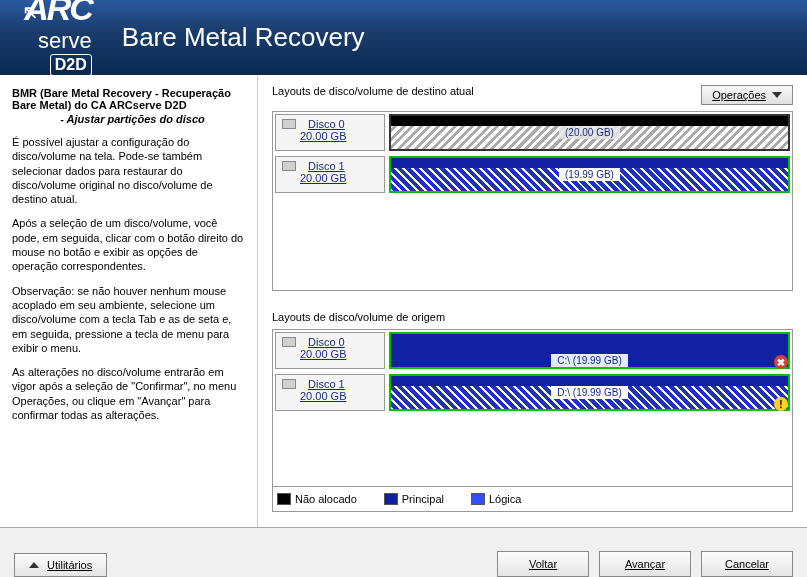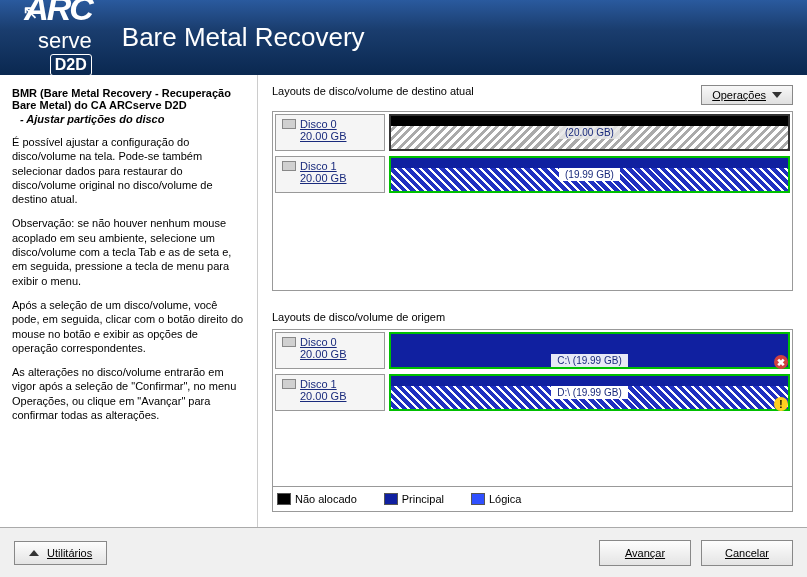--- a/index.html
+++ b/index.html
@@ -15,21 +15,21 @@
 .logo { color: #fff; font-size: 28px; font-weight: bold; display: flex; align-items: flex-end; flex-direction: column; }
 .logo-arc { font-style: italic; font-weight: 900; letter-spacing: -2px; font-size: 34px; }
 .logo-serve { font-weight: 300; font-size: 22px; margin-left: 18px; }
 .logo-d2d { font-size: 16px; margin-left: 5px; border: 1px solid #fff; padding: 1px 4px; border-radius: 3px; }
 .header-title { color: #fff; font-size: 26px; font-weight: normal; margin-left: 30px; }
 
 .main { display: flex; height: 452px; }
 
 .sidebar { width: 258px; background: #fff; padding: 12px; border-right: 1px solid #ccc; }
 .sidebar-title { font-weight: bold; font-size: 11px; margin-bottom: 2px; color: #000; }
-.sidebar-subtitle { font-style: italic; font-weight: bold; font-size: 11px; margin-bottom: 10px; color: #000; padding-left: 8px; }
+.sidebar-subtitle { font-style: italic; font-weight: bold; font-size: 11px; margin-bottom: 10px; color: #000; padding-left: 8px; text-align: center; }
 .sidebar p { font-size: 11px; color: #000; margin-bottom: 10px; line-height: 1.3; }
 
 .content { flex: 1; padding: 10px 14px; background: #fff; overflow-y: auto; }
 
 .section-row { display: flex; justify-content: space-between; margin-bottom: 6px; }
 .section-label { font-size: 11px; color: #000; }
 .ops-button {
   background: linear-gradient(#f8f8f8, #e0e0e0);
   border: 1px solid #888;
   padding: 3px 10px;
@@ -47,21 +47,21 @@
 .disk-info {
   width: 110px;
   border: 1px solid #999;
   background: #f5f5f5;
   padding: 3px 6px;
   display: flex;
   flex-direction: column;
   font-size: 11px;
   margin: 2px;
 }
-.disk-info-top { display: flex; align-items: center; gap: 4px; }
+.disk-info-top { display: flex; align-items: center; gap: 12px; }
 .disk-icon {
   width: 14px; height: 10px; background: #d0d0d0; border: 1px solid #888;
   position: relative;
 }
 .disk-name { color: #192a7c; text-decoration: underline; }
 .disk-size { color: #192a7c; text-decoration: underline; margin-left: 18px; }
 
 .volume-area { flex: 1; padding: 2px; display: flex; align-items: stretch; position: relative; }
 .volume-bar {
   flex: 1;
@@ -103,21 +103,21 @@
 .swatch { width: 14px; height: 12px; border: 1px solid #555; }
 .sw-black { background: #000; }
 .sw-navy { background: #1020a0; }
 .sw-blue { background: #3050ff; }
 
 .footer {
   height: 50px;
   border-top: 1px solid #aaa;
   background: #f0f0f0;
   display: flex;
-  align-items: center;
+  align-items: flex-end;
   padding: 0 14px;
   justify-content: space-between;
 }
 .util-btn {
   background: linear-gradient(#fdfdfd, #e4e4e4);
   border: 1px solid #888;
   padding: 5px 14px;
   display: flex;
   align-items: center;
   gap: 8px;
@@ -151,22 +151,22 @@
   </div>
   <div class="header-title">Bare Metal Recovery</div>
 </div>
 <div class="cursor">↖</div>
 
 <div class="main">
   <div class="sidebar">
     <div class="sidebar-title">BMR (Bare Metal Recovery - Recuperação Bare Metal) do CA ARCserve D2D</div>
     <div class="sidebar-subtitle">- Ajustar partições do disco</div>
     <p>É possível ajustar a configuração do disco/volume na tela. Pode-se também selecionar dados para restaurar do disco/volume original no disco/volume de destino atual.</p>
+    <p>Após a seleção de um disco/volume, você pode, em seguida, clicar com o botão direito do mouse no botão e exibir as opções de operação correspondentes.</p>
     <p>Observação: se não houver nenhum mouse acoplado em seu ambiente, selecione um disco/volume com a tecla Tab e as de seta e, em seguida, pressione a tecla de menu para exibir o menu.</p>
-    <p>Após a seleção de um disco/volume, você pode, em seguida, clicar com o botão direito do mouse no botão e exibir as opções de operação correspondentes.</p>
     <p>As alterações no disco/volume entrarão em vigor após a seleção de "Confirmar", no menu Operações, ou clique em "Avançar" para confirmar todas as alterações.</p>
   </div>
 
   <div class="content">
     <div class="section-row">
       <div class="section-label">Layouts de disco/volume de destino atual</div>
       <button class="ops-button">
         <span>Operações</span>
         <span class="tri"></span>
       </button>
@@ -260,16 +260,17 @@
 
   </div>
 </div>
 
 <div class="footer">
   <button class="util-btn">
     <span class="tri-up"></span>
     <span class="lbl">Utilitários</span>
   </button>
   <div class="footer-right">
+    <button class="nav-btn">Voltar</button>
     <button class="nav-btn">Avançar</button>
     <button class="nav-btn">Cancelar</button>
   </div>
 </div>
 
 </body></html>

